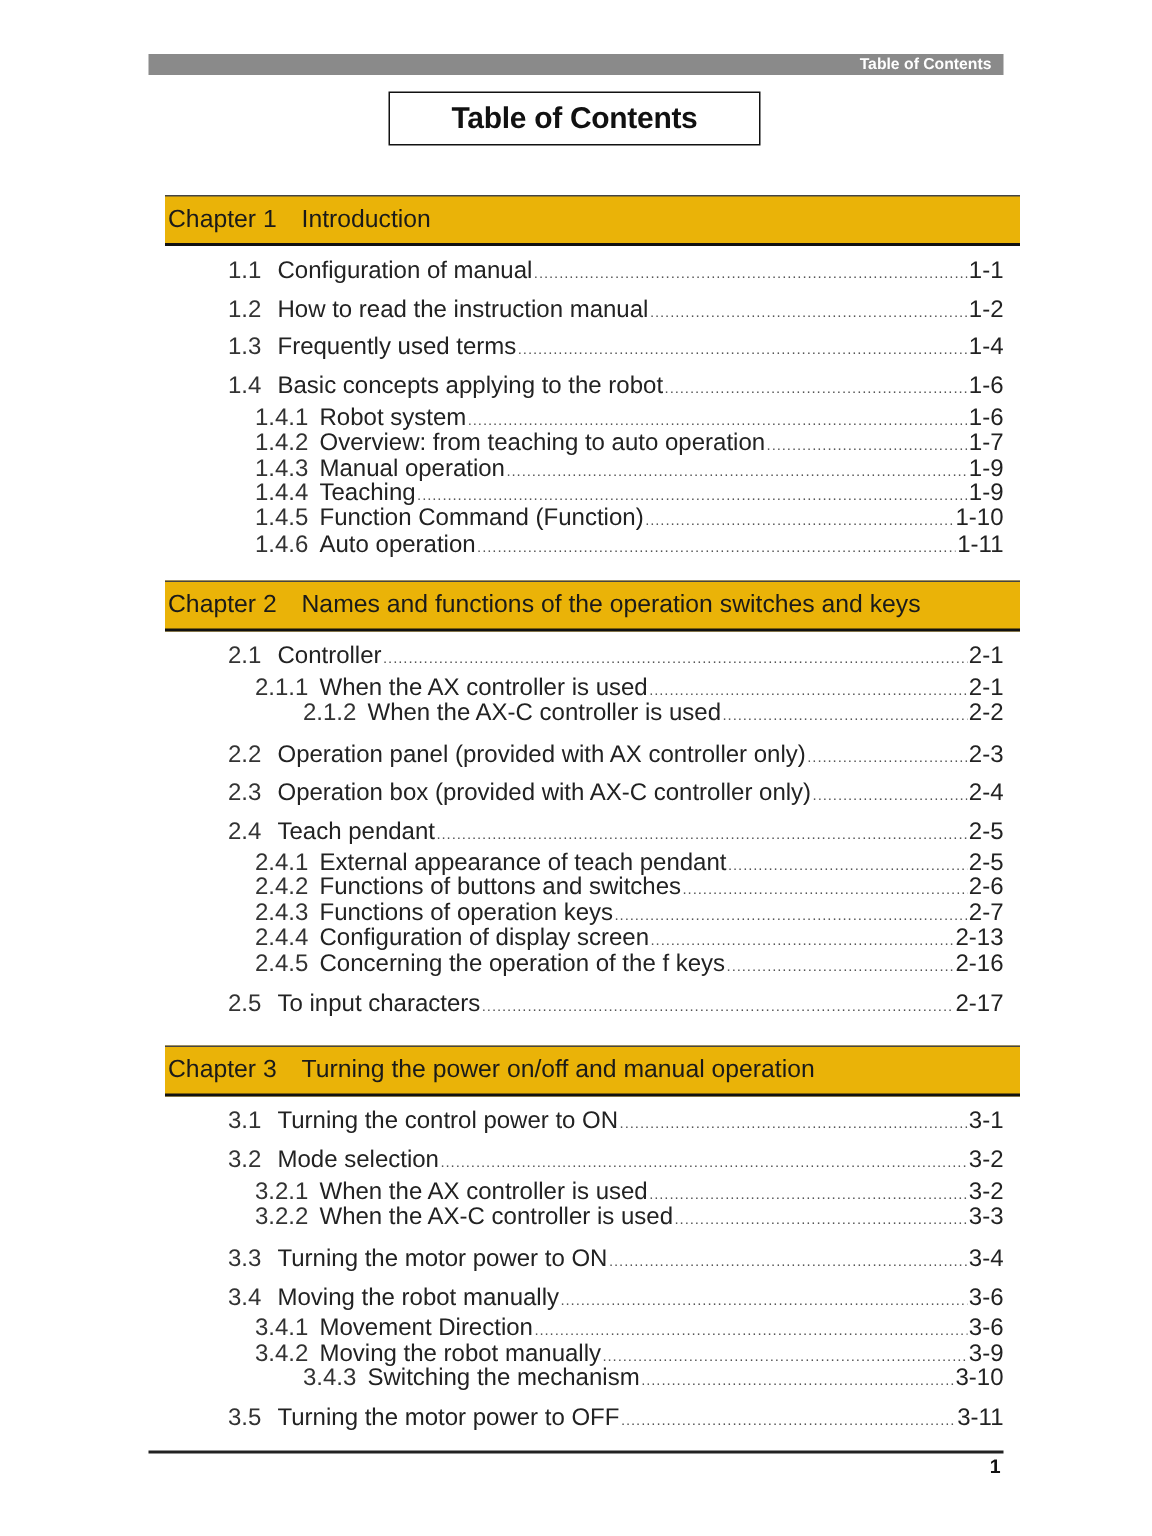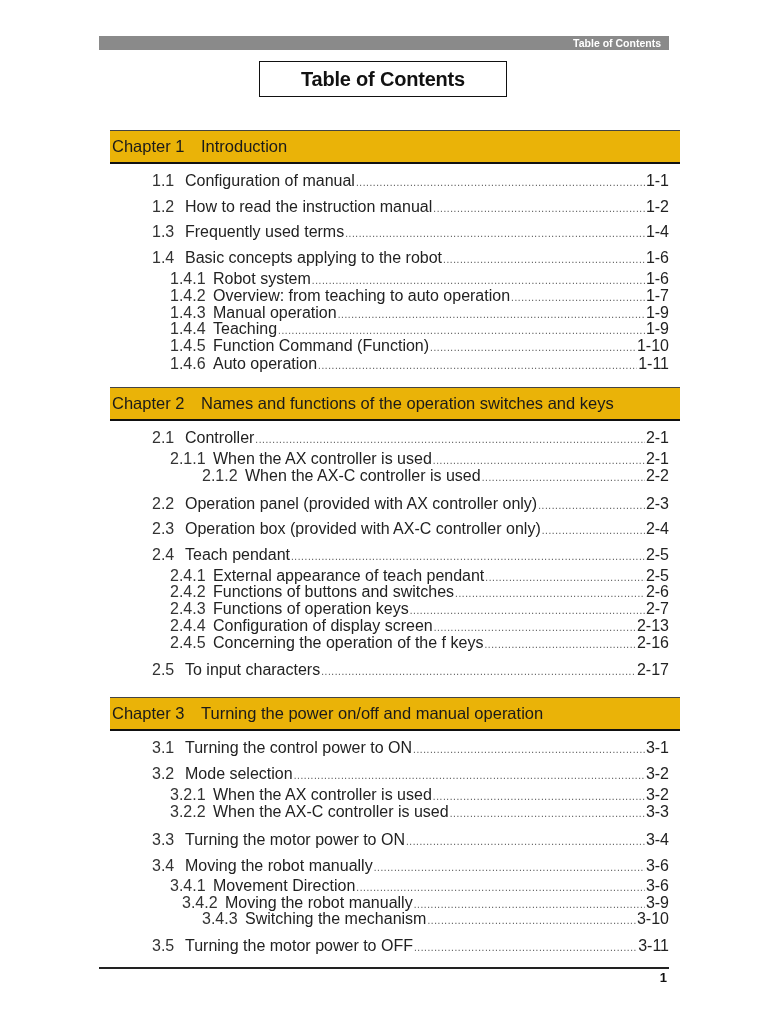--- a/index.html
+++ b/index.html
@@ -285,21 +285,21 @@
       </span>
     </div>
     <div class="entry sub" style="top: 878px;">
       <span class="num">3.4.1</span>
       <span class="row">
         <span class="txt">Movement Direction</span>
         <span class="dots"></span>
         <span class="page">3-6</span>
       </span>
     </div>
-    <div class="entry sub" style="top: 895px; margin-left: 12px;">
+    <div class="entry sub" style="top: 895px;">
       <span class="num">3.4.2</span>
       <span class="row">
         <span class="txt">Moving the robot manually</span>
         <span class="dots"></span>
         <span class="page">3-9</span>
       </span>
     </div>
     <div class="entry sub" style="top: 911px; margin-left: 32px;">
       <span class="num">3.4.3</span>
       <span class="row">

